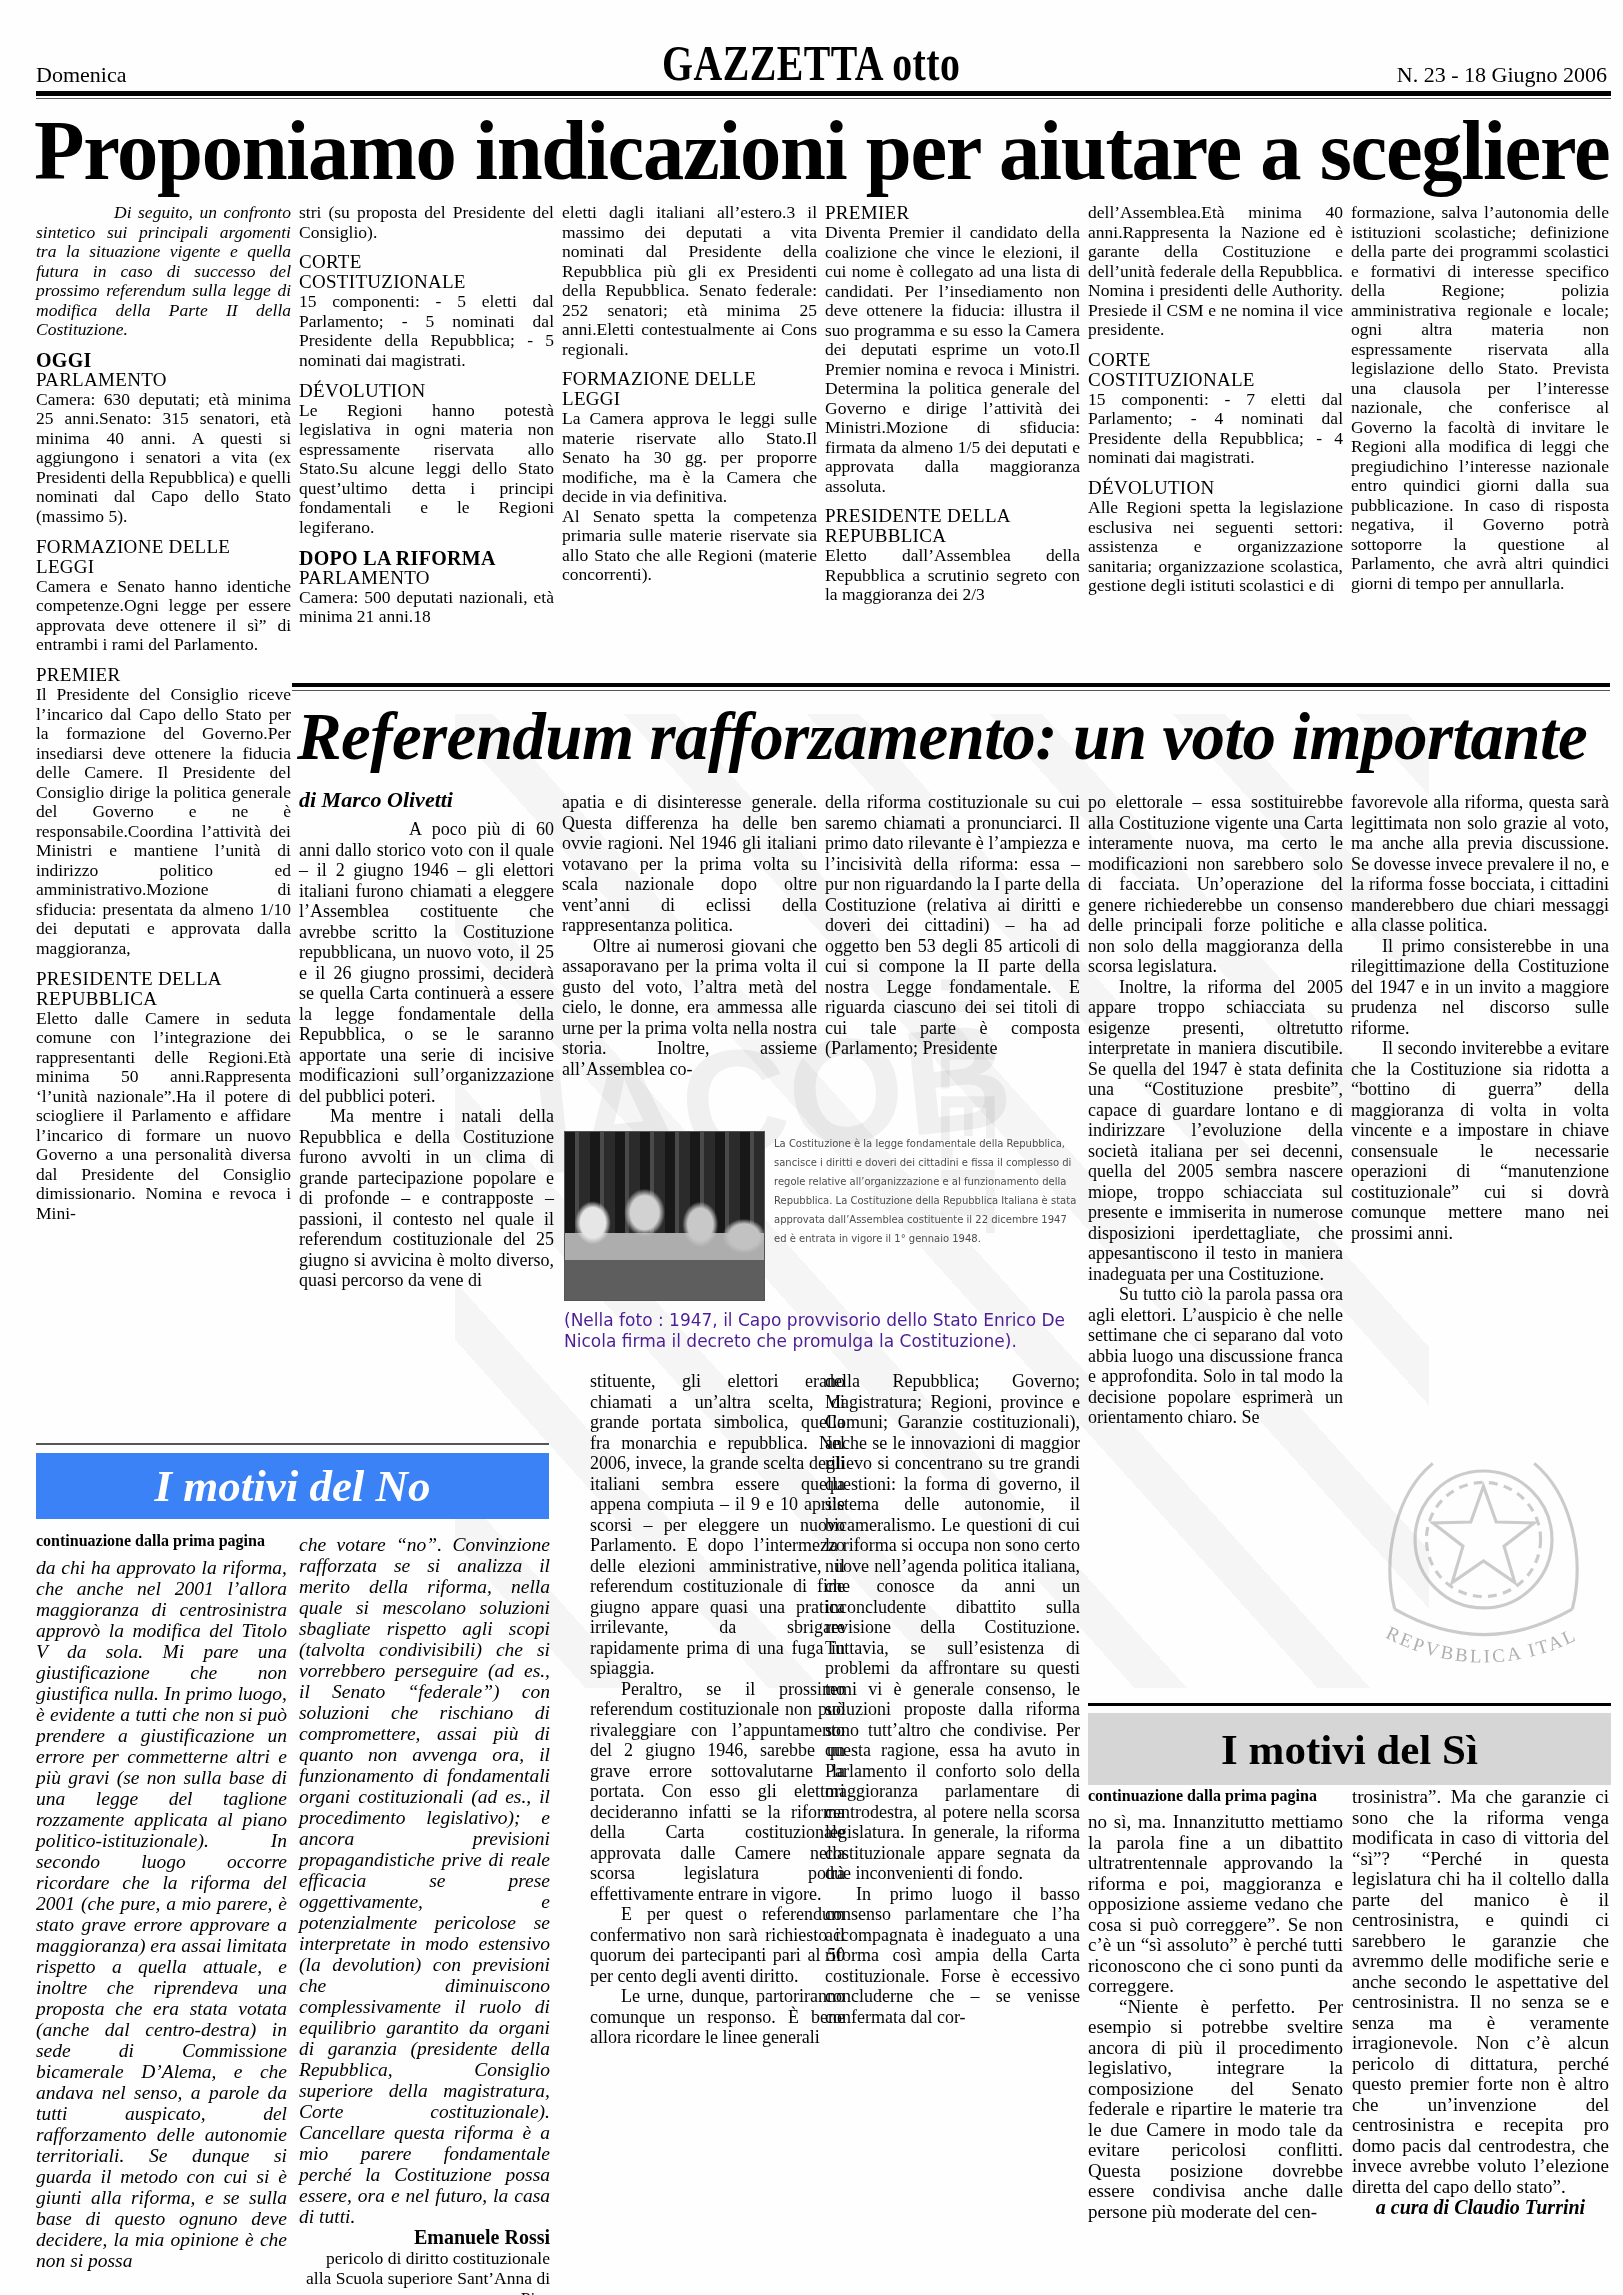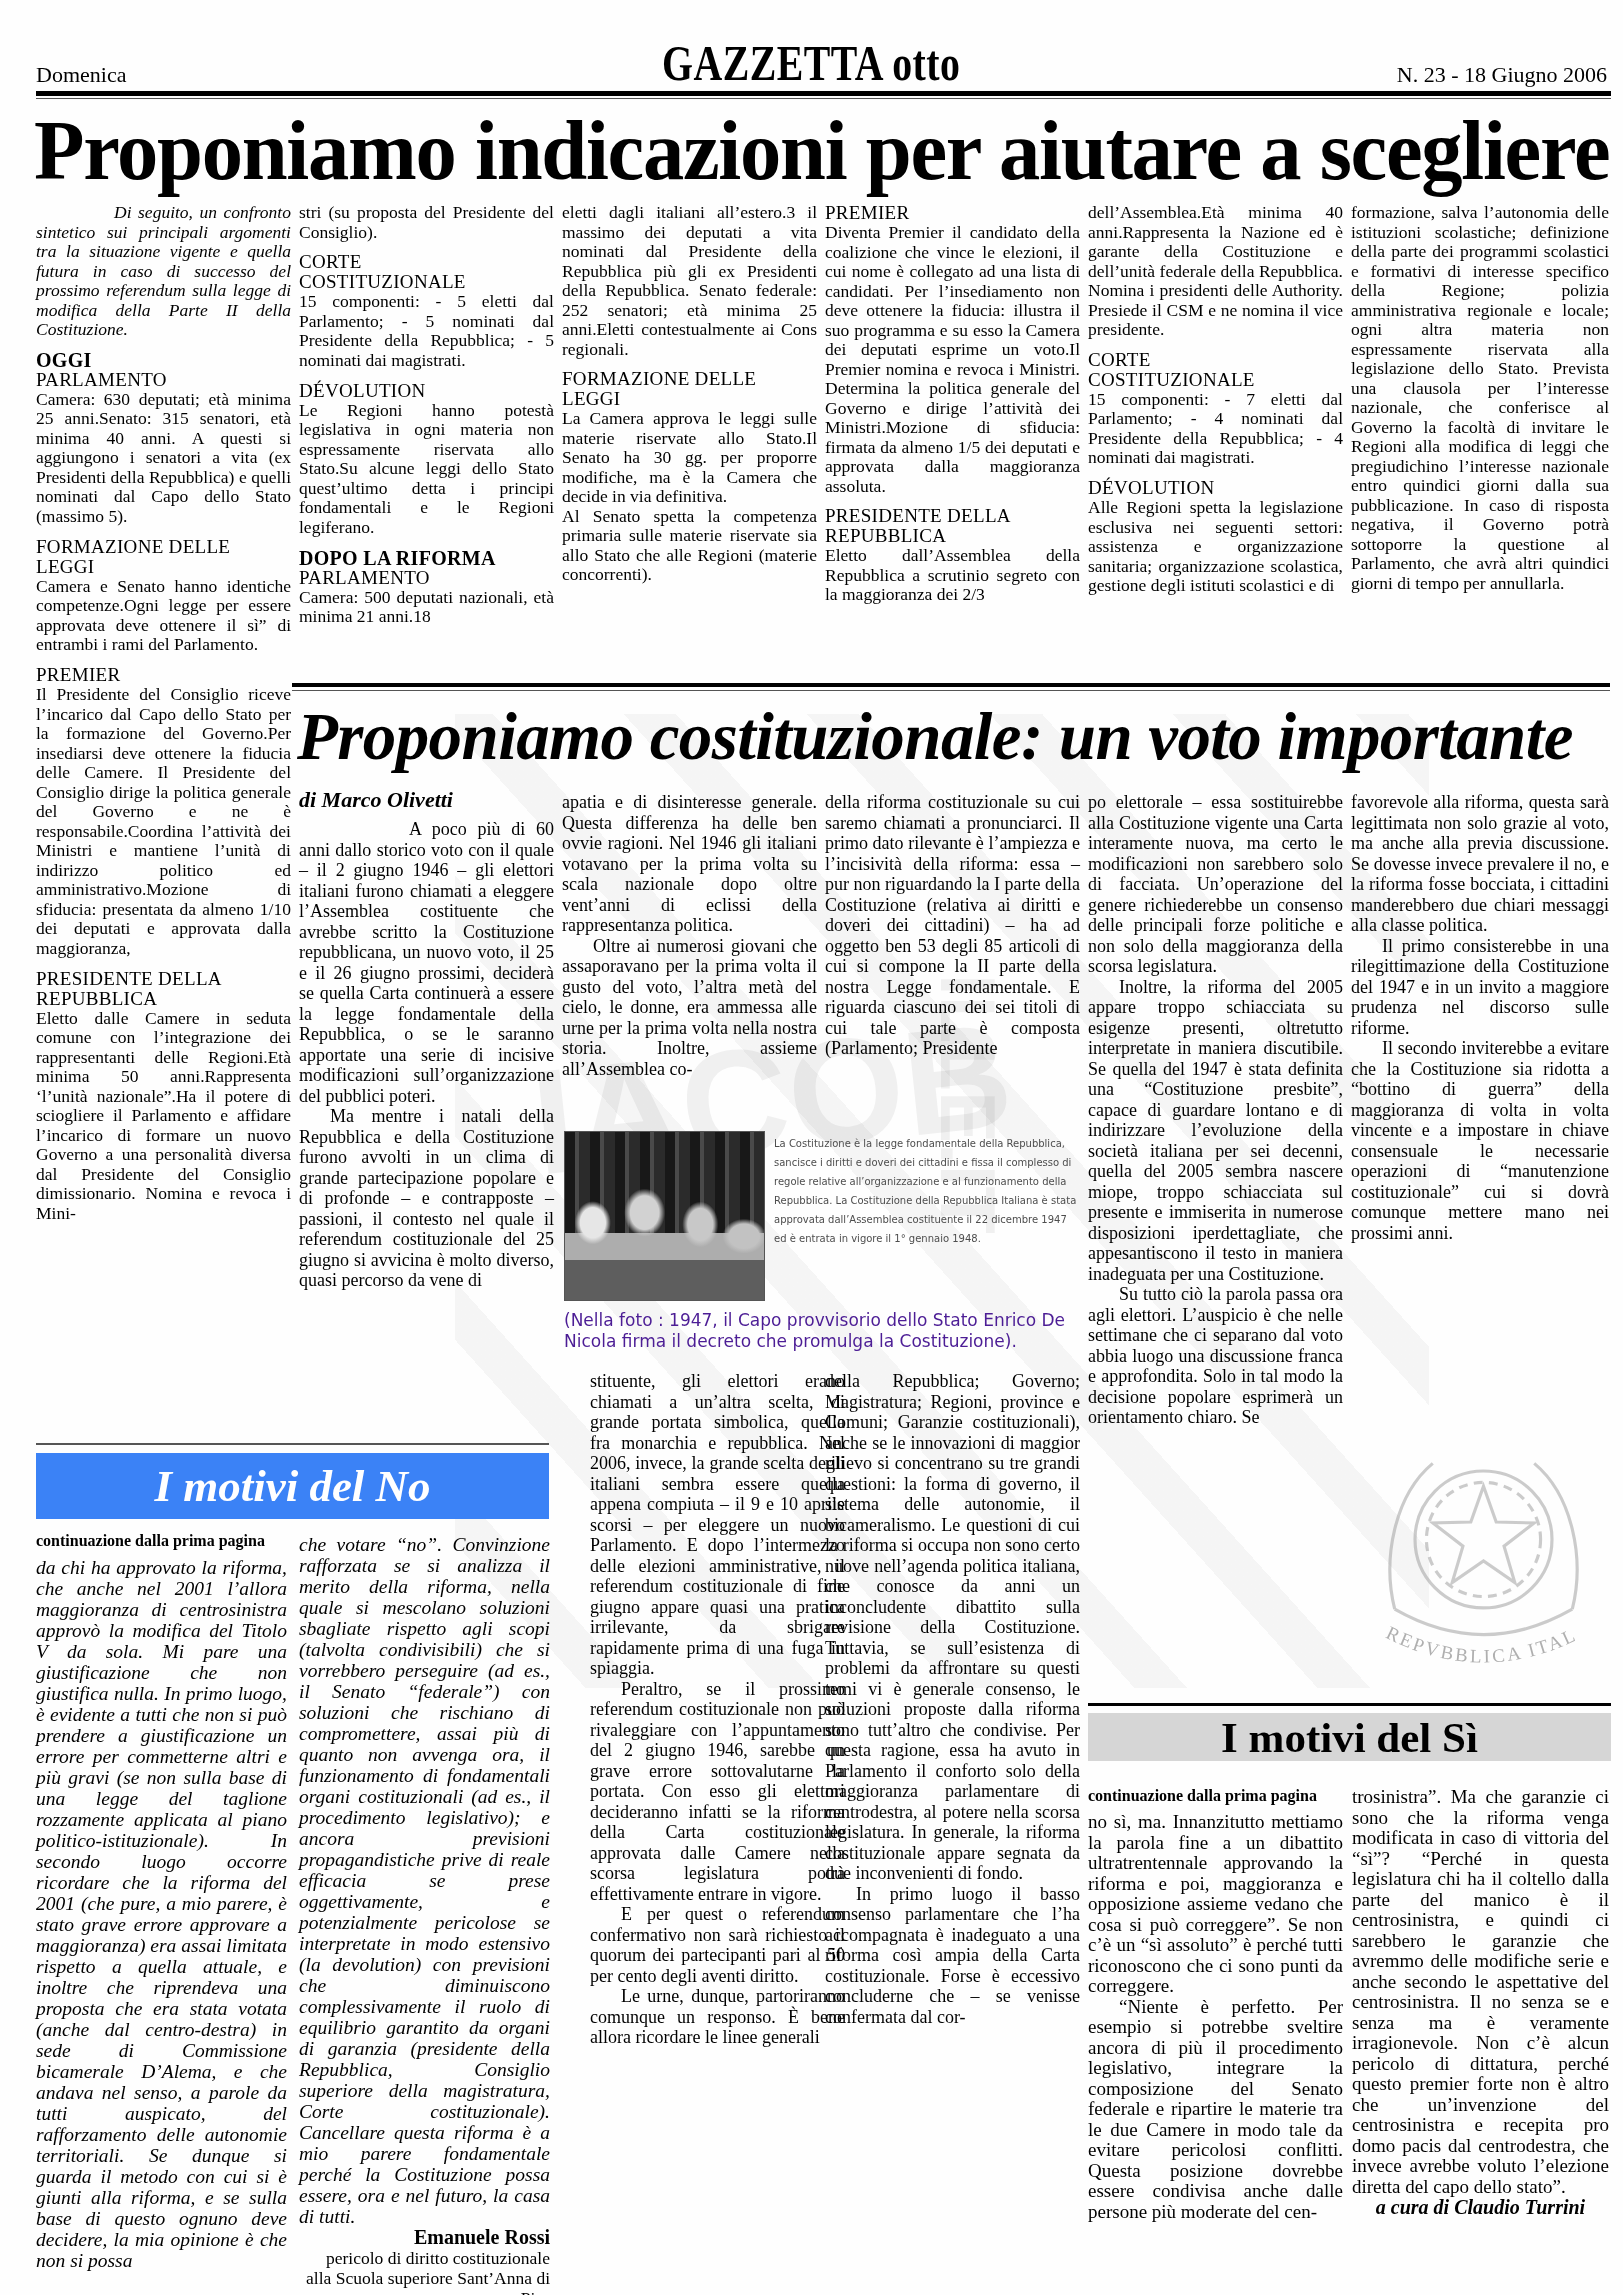--- a/index.html
+++ b/index.html
@@ -130,21 +130,21 @@
   </div>
 
   <div class="abs col a1" style="left:1351px;top:203px;width:258px;height:477px;">
     <p>formazione, salva l’autonomia delle istituzioni scolastiche; definizione della parte dei programmi scolastici e formativi di interesse specifico della Regione; polizia amministrativa regionale e locale; ogni altra materia non espressamente riservata alla legislazione dello Stato. Prevista una clausola per l’interesse nazionale, che conferisce al Governo la facoltà di invitare le Regioni alla modifica di leggi che pregiudichino l’interesse nazionale entro quindici giorni dalla sua pubblicazione. In caso di risposta negativa, il Governo potrà sottoporre la questione al Parlamento, che avrà altri quindici giorni di tempo per annullarla.</p>
   </div>
 
   <div class="abs rule-thick" style="left:292px;top:683px;width:1318px;height:3.9px;"></div>
   <div class="abs rule-thin" style="left:292px;top:690px;width:1318px;"></div>
 
   <div class="abs fitwrap" style="left:297px;top:703px;width:1313px;height:75px;">
-    <span class="fitx headline2" style="transform: scaleX(1);">Proponiamo costituzionale: un voto importante</span>
+    <span class="fitx headline2" style="transform: scaleX(1);">Referendum rafforzamento: un voto importante</span>
   </div>
   <div class="abs byline" style="left:299px;top:787px;">di Marco Olivetti</div>
 
   <div class="abs col a2" style="left:299px;top:819px;width:255px;height:604px;">
     <p class="bigind">A poco più di 60 anni dallo storico voto con il quale – il 2 giugno 1946 – gli elettori italiani furono chiamati a eleggere l’Assemblea costituente che avrebbe scritto la Costituzione repubblicana, un nuovo voto, il 25 e il 26 giugno prossimi, deciderà se quella Carta continuerà a essere la legge fondamentale della Repubblica, o se le saranno apportate una serie di incisive modificazioni sull’organizzazione del pubblici poteri.</p>
     <p class="ind">Ma mentre i natali della Repubblica e della Costituzione furono avvolti in un clima di grande partecipazione popolare e di profonde – e contrapposte – passioni, il contesto nel quale il referendum costituzionale del 25 giugno si avvicina è molto diverso, quasi percorso da vene di</p>
   </div>
 
   <div class="abs col a2" style="left:562px;top:792px;width:255px;height:334px;">
     <p>apatia e di disinteresse generale. Questa differenza ha delle ben ovvie ragioni. Nel 1946 gli italiani votavano per la prima volta su scala nazionale dopo oltre vent’anni di eclissi della rappresentanza politica.</p>
@@ -209,21 +209,21 @@
     <p>da chi ha approvato la riforma, che anche nel 2001 l’allora maggioranza di centrosinistra approvò la modifica del Titolo V da sola. Mi pare una giustificazione che non giustifica nulla. In primo luogo, è evidente a tutti che non si può prendere a giustificazione un errore per commetterne altri e più gravi (se non sulla base di una legge del taglione rozzamente applicata al piano politico-istituzionale). In secondo luogo occorre ricordare che la riforma del 2001 (che pure, a mio parere, è stato grave errore approvare a maggioranza) era assai limitata rispetto a quella attuale, e inoltre che riprendeva una proposta che era stata votata (anche dal centro-destra) in sede di Commissione bicamerale D’Alema, e che andava nel senso, a parole da tutti auspicato, del rafforzamento delle autonomie territoriali. Se dunque si guarda il metodo con cui si è giunti alla riforma, e se sulla base di questo ognuno deve decidere, la mia opinione è che non si possa</p>
   </div>
   <div class="abs col noTxt" style="left:299px;top:1534px;width:251px;height:757px;">
     <p>che votare “no”. Convinzione rafforzata se si analizza il merito della riforma, nella quale si mescolano soluzioni sbagliate rispetto agli scopi (talvolta condivisibili) che si vorrebbero perseguire (ad es., il Senato “federale”) con soluzioni che rischiano di compromettere, assai più di quanto non avvenga ora, il funzionamento di fondamentali organi costituzionali (ad es., il procedimento legislativo); e ancora previsioni propagandistiche prive di reale efficacia se prese oggettivamente, e potenzialmente pericolose se interpretate in modo estensivo (la devolution) con previsioni che diminuiscono complessivamente il ruolo di equilibrio garantito da organi di garanzia (presidente della Repubblica, Consiglio superiore della magistratura, Corte costituzionale). Cancellare questa riforma è a mio parere fondamentale perché la Costituzione possa essere, ora e nel futuro, la casa di tutti.</p>
     <p class="sig-name">Emanuele Rossi</p>
     <p class="sig-role">pericolo di diritto costituzionale</p>
     <p class="sig-role">alla Scuola superiore Sant’Anna di Pisa</p>
   </div>
 
   <div class="abs rule-thick" style="left:1088px;top:1703px;width:523px;height:3.2px;"></div>
-  <div class="abs banner-si" style="left:1088px;top:1713px;width:523px;height:48px;">
+  <div class="abs banner-si" style="left:1088px;top:1713px;width:523px;height:72px;">
     <span>I motivi del Sì</span>
   </div>
   <div class="abs cont" style="left:1088px;top:1787px;">continuazione dalla prima pagina</div>
   <div class="abs col siTxt" style="left:1088px;top:1812px;width:255px;height:455px;">
     <p>no sì, ma. Innanzitutto mettiamo la parola fine a un dibattito ultratrentennale approvando la riforma e poi, maggioranza e opposizione assieme vedano che cosa si può correggere”. Se non c’è un “sì assoluto” è perché tutti riconoscono che ci sono punti da correggere.</p>
     <p class="ind">“Niente è perfetto. Per esempio si potrebbe sveltire ancora di più il procedimento legislativo, integrare la composizione del Senato federale e ripartire le materie tra le due Camere in modo tale da evitare pericolosi conflitti. Questa posizione dovrebbe essere condivisa anche dalle persone più moderate del cen-</p>
   </div>
   <div class="abs col siTxt" style="left:1352px;top:1787px;width:257px;height:494px;">
     <p>trosinistra”. Ma che garanzie ci sono che la riforma venga modificata in caso di vittoria del “sì”? “Perché in questa legislatura chi ha il coltello dalla parte del manico è il centrosinistra, e quindi ci sarebbero le garanzie che avremmo delle modifiche serie e anche secondo le aspettative del centrosinistra. Il no senza se e senza ma è veramente irragionevole. Non c’è alcun pericolo di dittatura, perché questo premier forte non è altro che un’invenzione del centrosinistra e recepita pro domo pacis dal centrodestra, che invece avrebbe voluto l’elezione diretta del capo dello stato”.</p>
     <p class="sig-si">a cura di Claudio Turrini</p>

